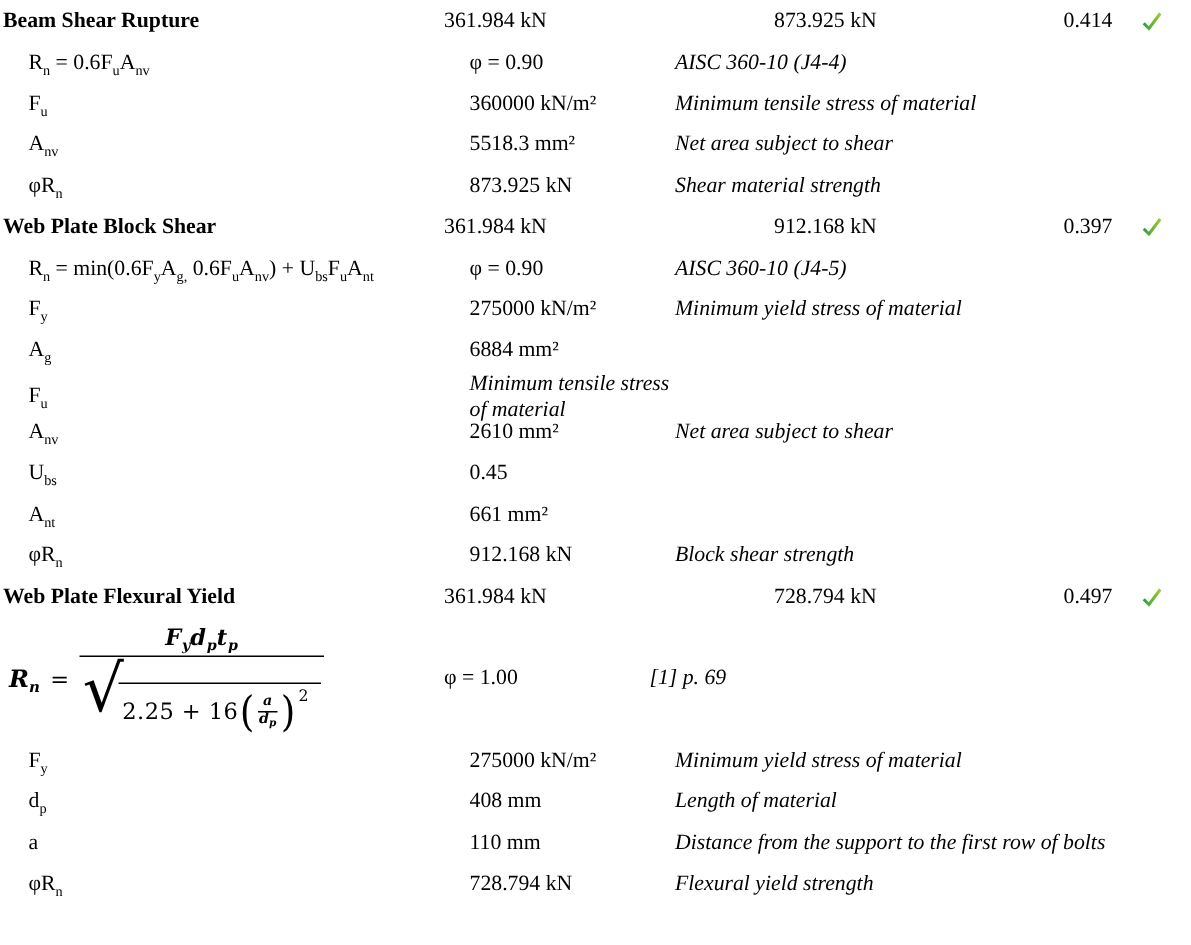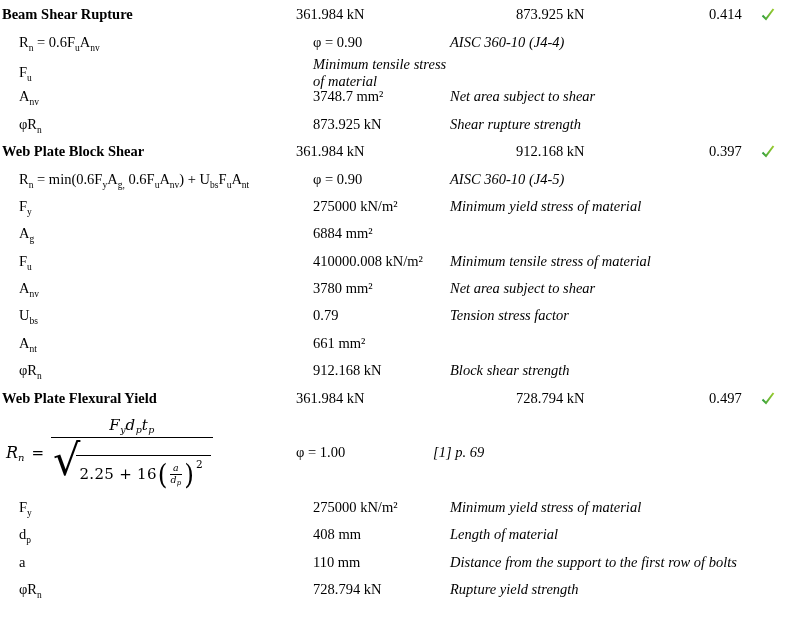--- a/index.html
+++ b/index.html
@@ -42,21 +42,21 @@
     position:relative; top:4px;
     letter-spacing:0;
   }
 
   
   .math {
     display:flex; align-items:center;
     font-family:"DejaVu Serif", serif;
     font-size:15px; padding-left:4px;
   }
-  .math .var { font-style:italic; }
+  .math .var { font-style:italic;font-weight:bold; }
   .math .lhs { font-size:16px; }
   .math .lhs .sb { font-size:10px; top:3px; font-style:italic; }
   .math .eq { margin:0 7px; font-size:15px; }
   .frac { display:inline-flex; flex-direction:column; align-items:center; }
   .frac .num { padding:0 14px 3px; font-size:15px; letter-spacing:.5px; }
   .frac .num .sb { font-size:9.5px; top:3px; font-style:italic; }
   .frac .den-wrap { border-top:1.4px solid #000; padding:2px 2px 0 2px; }
   .den { display:flex; align-items:flex-start; }
   .rad {
     font-size:43px; line-height:36px;
@@ -106,31 +106,32 @@
           </svg>
         </span>
       </div>
       <div class="calc-row">
         <div class="cell-sym"><span>R<span class="sb">n</span> = 0.6F<span class="sb">u</span>A<span class="sb">nv</span></span></div>
         <span class="cell-val">φ = 0.90</span>
         <span class="cell-desc">AISC 360-10 (J4-4)</span>
       </div>
       <div class="calc-row">
         <div class="cell-sym"><span>F<span class="sb">u</span></span></div>
+        <span class="cell-val">360000 kN/m²</span>
         <span class="cell-desc">Minimum tensile stress of material</span>
       </div>
       <div class="calc-row">
         <div class="cell-sym"><span>A<span class="sb">nv</span></span></div>
-        <span class="cell-val">3748.7 mm²</span>
+        <span class="cell-val">5518.3 mm²</span>
         <span class="cell-desc">Net area subject to shear</span>
       </div>
       <div class="calc-row">
         <div class="cell-sym"><span>φR<span class="sb">n</span></span></div>
         <span class="cell-val">873.925 kN</span>
-        <span class="cell-desc">Shear rupture strength</span>
+        <span class="cell-desc">Shear material strength</span>
       </div>
     </div>
     <div class="section">
       <div class="hdr-row">
         <span class="hdr-title">Web Plate Block Shear</span>
         <span class="hdr-demand">361.984 kN</span>
         <span class="hdr-capacity">912.168 kN</span>
         <span class="hdr-ratio">0.397</span>
         <span class="hdr-check">
           <svg width="14" height="13" viewBox="0 0 14 13">
@@ -153,32 +154,30 @@
         <div class="cell-sym"><span>F<span class="sb">y</span></span></div>
         <span class="cell-val">275000 kN/m²</span>
         <span class="cell-desc">Minimum yield stress of material</span>
       </div>
       <div class="calc-row">
         <div class="cell-sym"><span>A<span class="sb">g</span></span></div>
         <span class="cell-val">6884 mm²</span>
       </div>
       <div class="calc-row">
         <div class="cell-sym"><span>F<span class="sb">u</span></span></div>
-        <span class="cell-val">410000.008 kN/m²</span>
         <span class="cell-desc">Minimum tensile stress of material</span>
       </div>
       <div class="calc-row">
         <div class="cell-sym"><span>A<span class="sb">nv</span></span></div>
-        <span class="cell-val">3780 mm²</span>
+        <span class="cell-val">2610 mm²</span>
         <span class="cell-desc">Net area subject to shear</span>
       </div>
       <div class="calc-row">
         <div class="cell-sym"><span>U<span class="sb">bs</span></span></div>
-        <span class="cell-val">0.79</span>
-        <span class="cell-desc">Tension stress factor</span>
+        <span class="cell-val">0.45</span>
       </div>
       <div class="calc-row">
         <div class="cell-sym"><span>A<span class="sb">nt</span></span></div>
         <span class="cell-val">661 mm²</span>
       </div>
       <div class="calc-row">
         <div class="cell-sym"><span>φR<span class="sb">n</span></span></div>
         <span class="cell-val">912.168 kN</span>
         <span class="cell-desc">Block shear strength</span>
       </div>
@@ -240,16 +239,16 @@
         <span class="cell-desc">Length of material</span>
       </div>
       <div class="calc-row">
         <div class="cell-sym"><span>a</span></div>
         <span class="cell-val">110 mm</span>
         <span class="cell-desc">Distance from the support to the first row of bolts</span>
       </div>
       <div class="calc-row">
         <div class="cell-sym"><span>φR<span class="sb">n</span></span></div>
         <span class="cell-val">728.794 kN</span>
-        <span class="cell-desc">Rupture yield strength</span>
+        <span class="cell-desc">Flexural yield strength</span>
       </div>
     </div>
   </div>
 
 </body></html>

